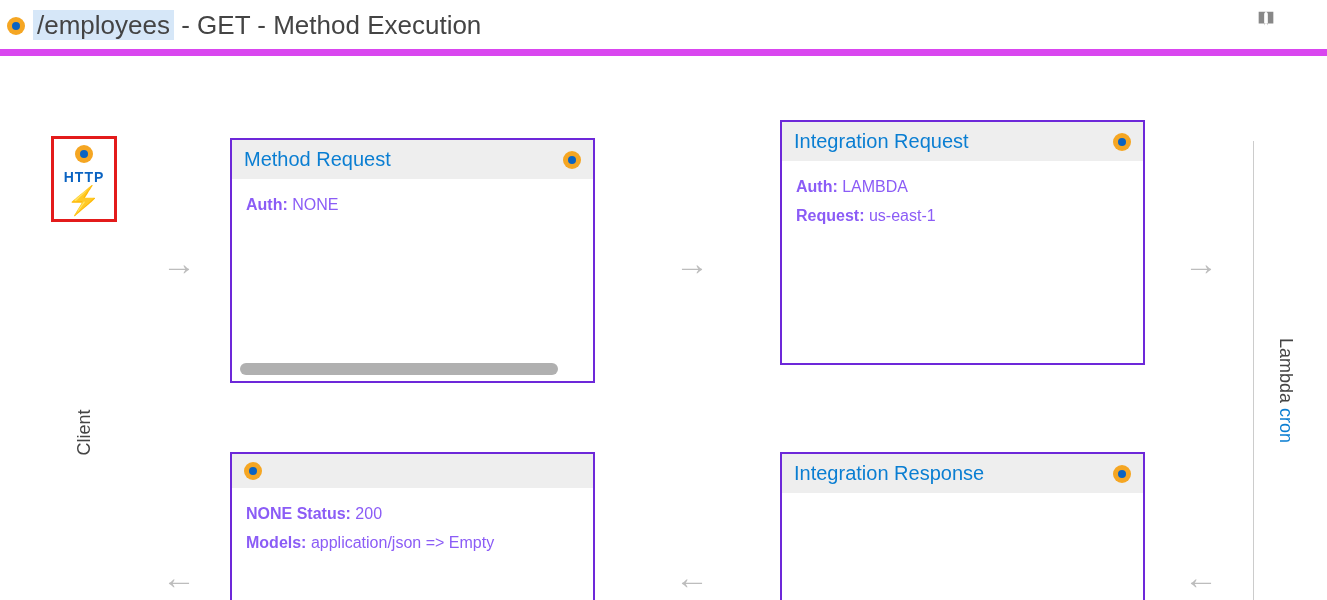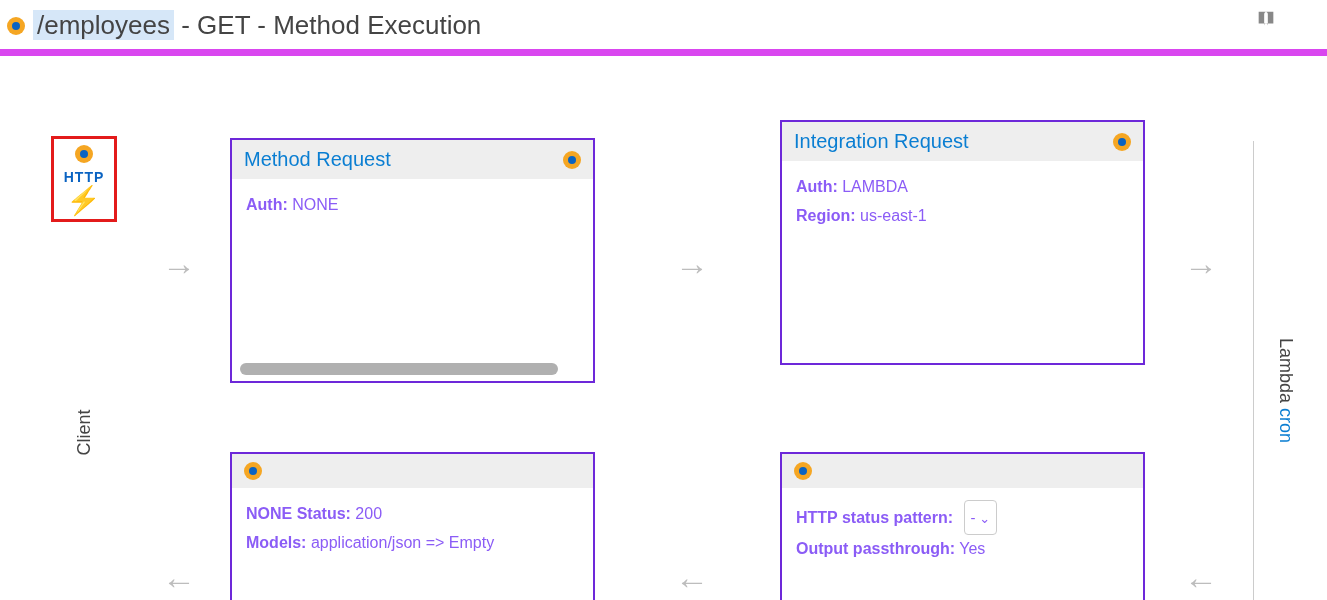--- a/index.html
+++ b/index.html
@@ -236,48 +236,42 @@
 
   <div id="p-integration-request" class="panel">
     <div class="panel-header">
       <span class="panel-title">Integration Request</span>
       <span class="dot-orange">
           <span class="dot-inner"></span>
         </span>
     </div>
     <div class="panel-body">
       <div><b>Auth:</b> <span>LAMBDA</span></div>
-      <div><b>Region:</b> <span>us-east-1</span></div>
+      <div><b>Request:</b> <span>us-east-1</span></div>
     </div>
   </div>
 
   <div id="p-method-response" class="panel">
     <div class="panel-header">
       <span class="dot-orange">
           <span class="dot-inner"></span>
         </span>
     </div>
     <div class="panel-body">
       <div><b>NONE Status:</b> <span>200</span></div>
       <div><b>Models:</b> <span>application/json =&gt; Empty</span></div>
     </div>
   </div>
 
   <div id="p-integration-response" class="panel">
     <div class="panel-header">
-      <span class="dot-orange">
-          <span class="dot-inner"></span>
-        </span>
-    </div>
-    <div class="panel-body">
-      <div>
-        <b>HTTP status pattern:</b>
-        <span class="select-small">-</span>
-      </div>
-      <div><b>Output passthrough:</b> <span>Yes</span></div>
+      <span class="panel-title">Integration Response</span>
+      <span class="dot-orange">
+          <span class="dot-inner"></span>
+        </span>
     </div>
   </div>
 
   <span id="a1" class="arrow right"></span>
   <span id="a2" class="arrow right"></span>
   <span id="a3" class="arrow right"></span>
   <span id="a4" class="arrow left"></span>
   <span id="a5" class="arrow left"></span>
   <span id="a6" class="arrow left"></span>
 

